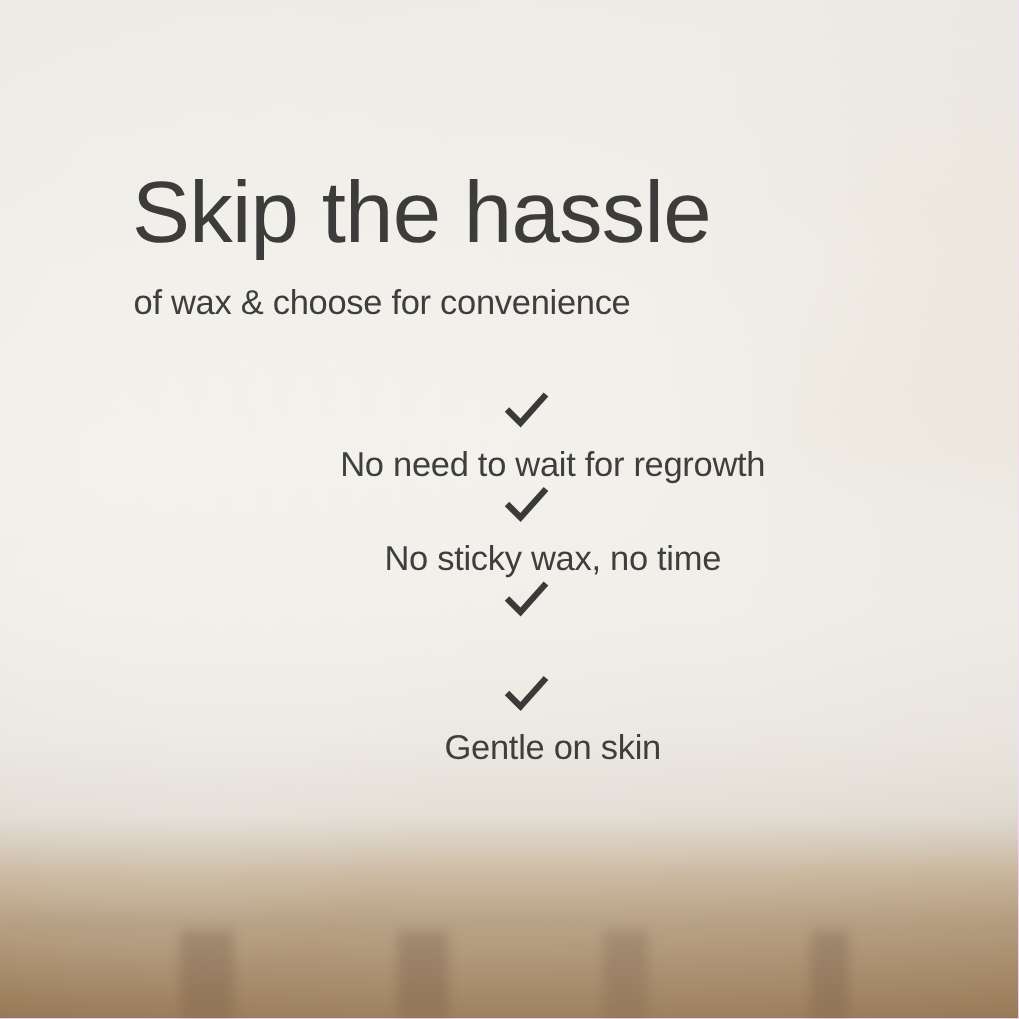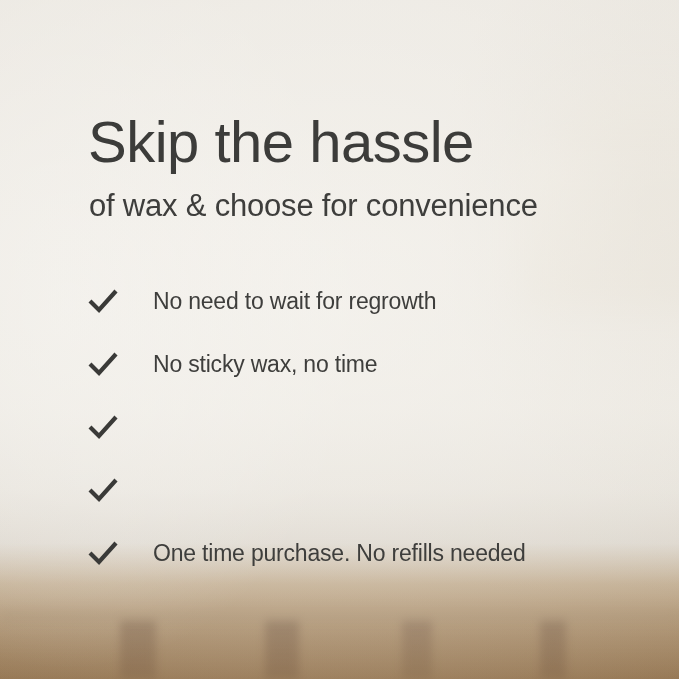--- a/index.html
+++ b/index.html
@@ -107,37 +107,38 @@
     font-weight: 400;
     letter-spacing: -0.5px;
     color: #3c3c3a;
     line-height: 1.05;
     white-space: nowrap;
   }
   .subhead {
     position: absolute;
     left: 89px;
     top: 188px;
-    font-size: 31px;
+    font-size: 23px;
     font-weight: 400;
     letter-spacing: -0.2px;
     color: #3e3e3c;
     white-space: nowrap;
   }
 
   .benefits {
     position: absolute;
     left: 88px;
     top: 252px;
     width: 540px;
   }
   .benefit-row {
     display: flex;
-    align-items: flex-end;
+    align-items: center;
     height: 63px;
+    flex-direction: column;
   }
   .check {
     width: 44px;
     flex: 0 0 44px;
     display: flex;
     align-items: center;
     justify-content: flex-start;
   }
   .check svg {
     display: block;
@@ -202,26 +203,19 @@
           </svg>
         </span>
       </div>
 
       <div class="benefit-row">
         <span class="check">
           <svg width="30" height="26" viewBox="0 0 30 26" aria-hidden="true">
             <path d="M2 12 L11 21 L28 2" fill="none" stroke="#3a3a38" stroke-width="4.2" stroke-linecap="butt" stroke-linejoin="miter"></path>
           </svg>
         </span>
-      </div>
-
-      <div class="benefit-row">
-        <span class="check">
-          <svg width="30" height="26" viewBox="0 0 30 26" aria-hidden="true">
-            <path d="M2 12 L11 21 L28 2" fill="none" stroke="#3a3a38" stroke-width="4.2" stroke-linecap="butt" stroke-linejoin="miter"></path>
-          </svg>
-        </span>
-        <span class="benefit-text">One time purchase. No refills needed</span>
-      </div>
+        <span class="benefit-text">Gentle on skin</span>
+      </div>
+
 
     </div>
   </div>
 </div>
 
 </body></html>

